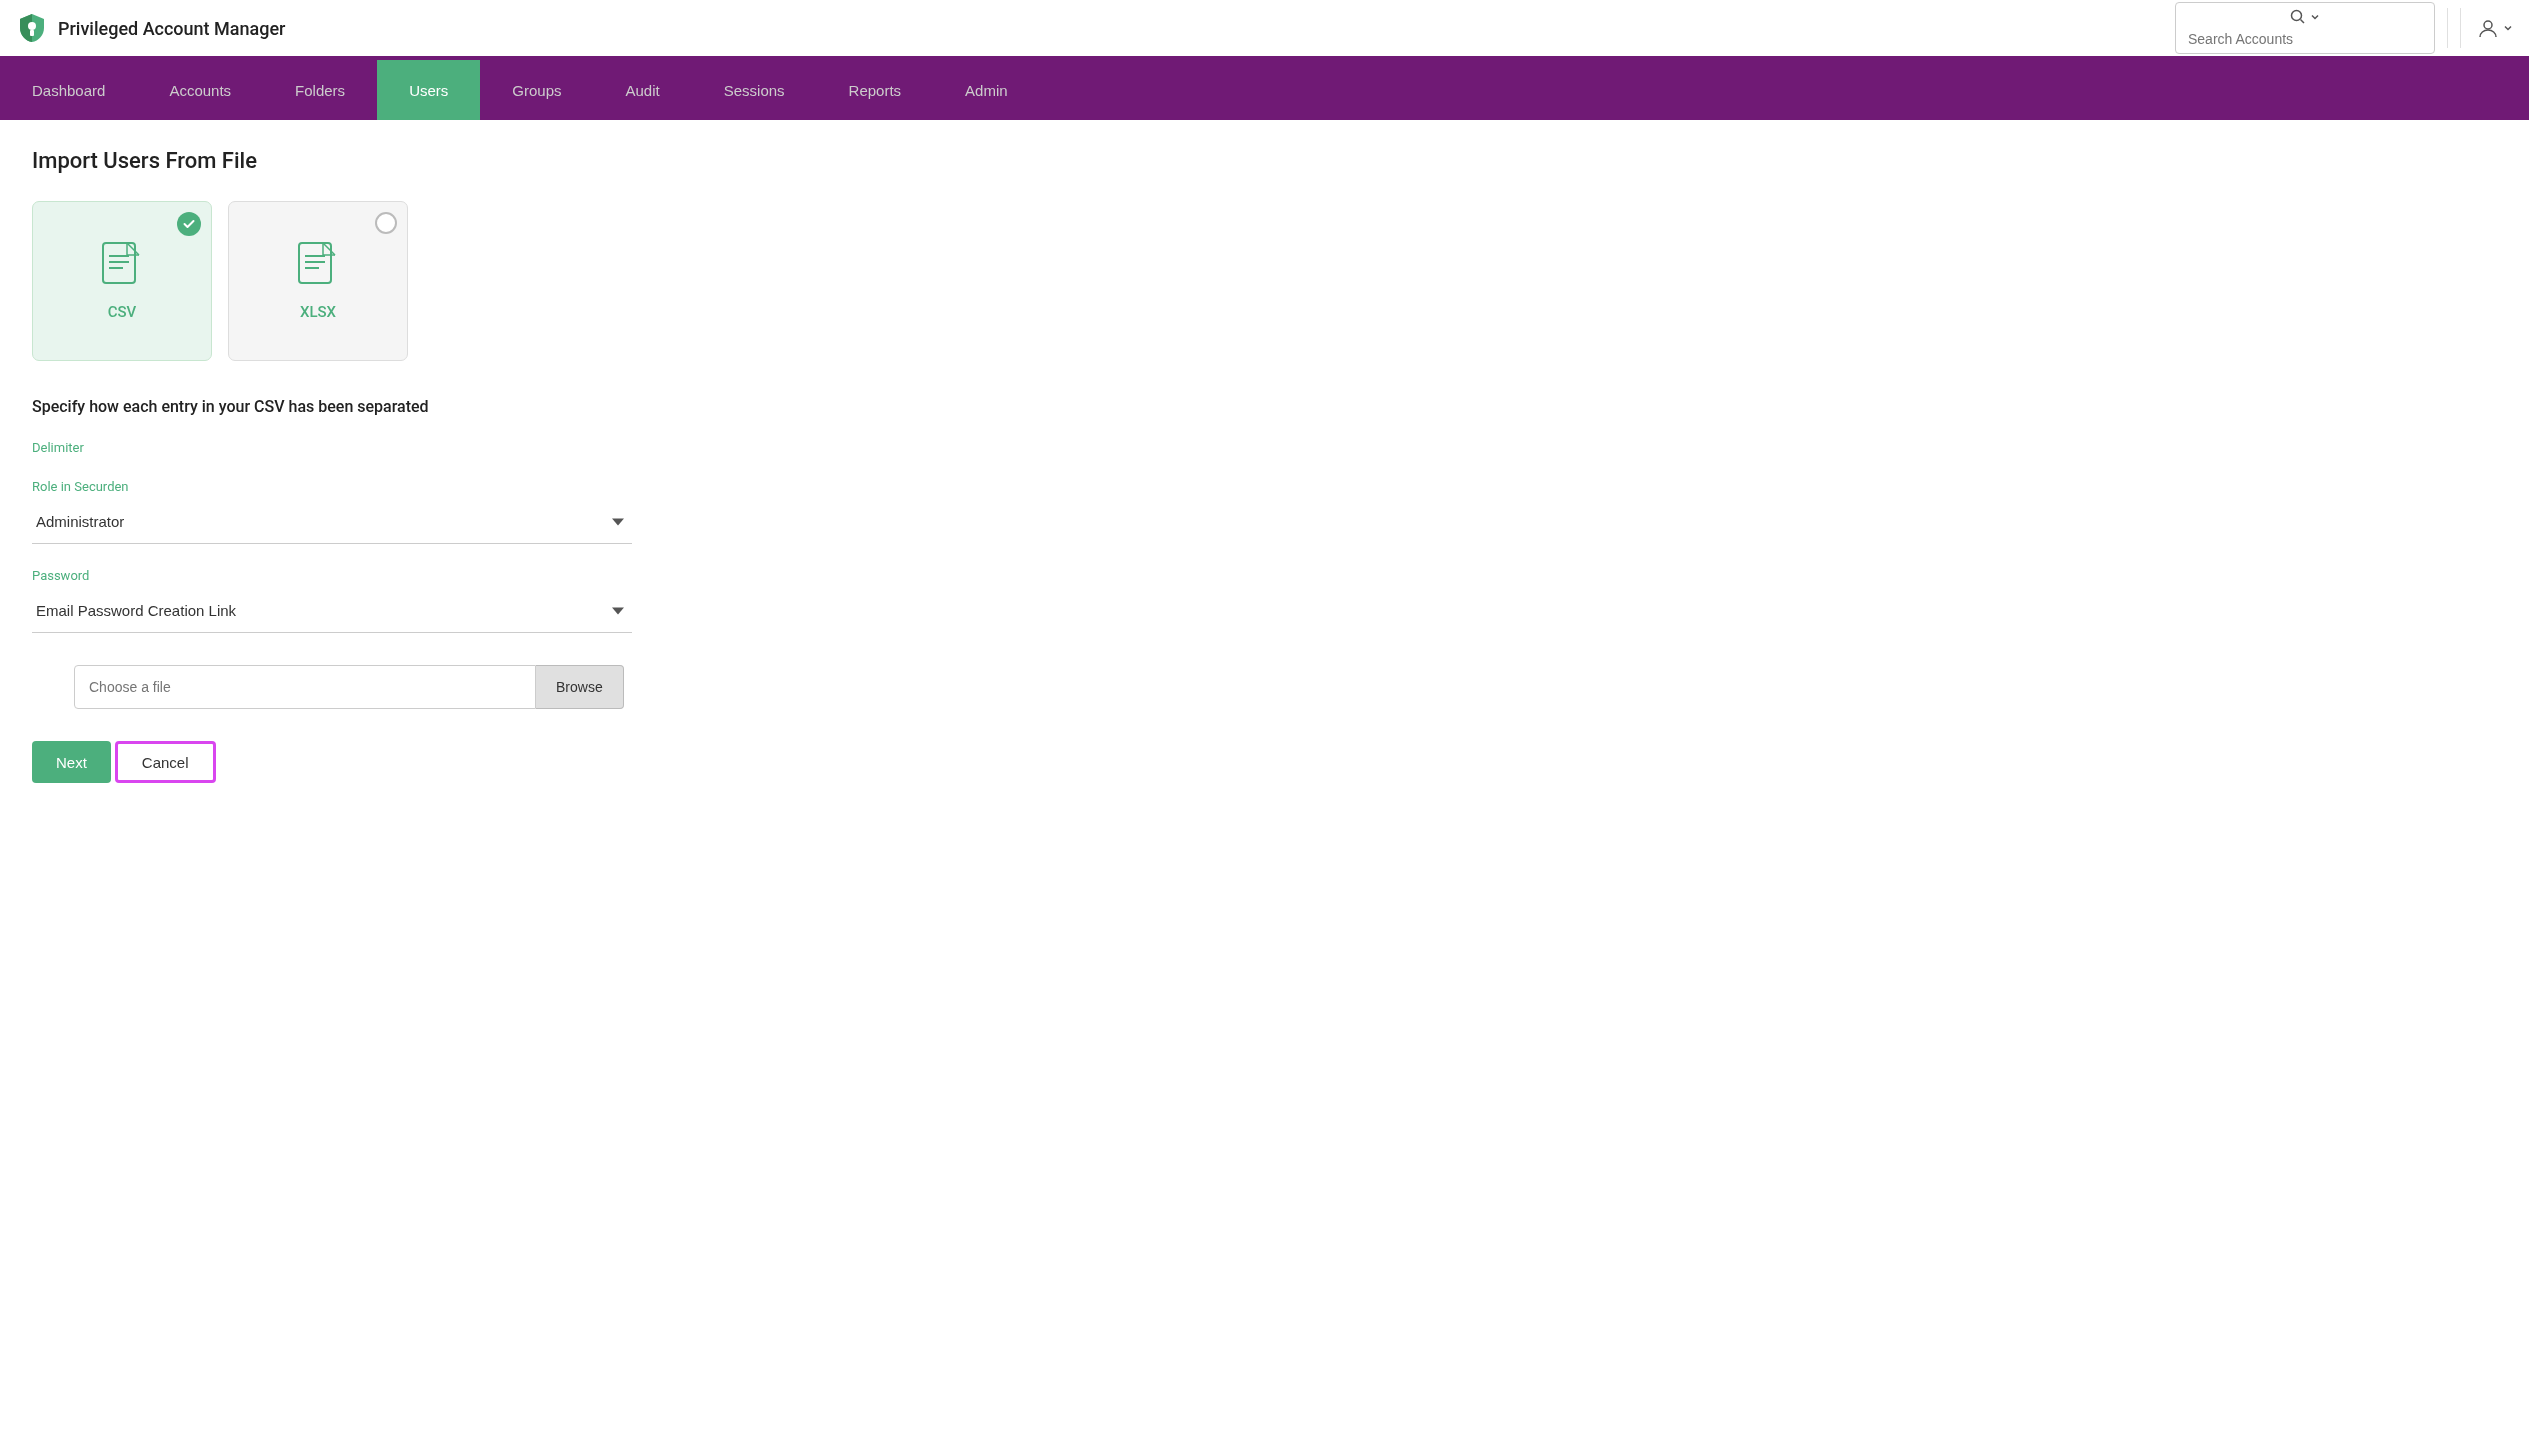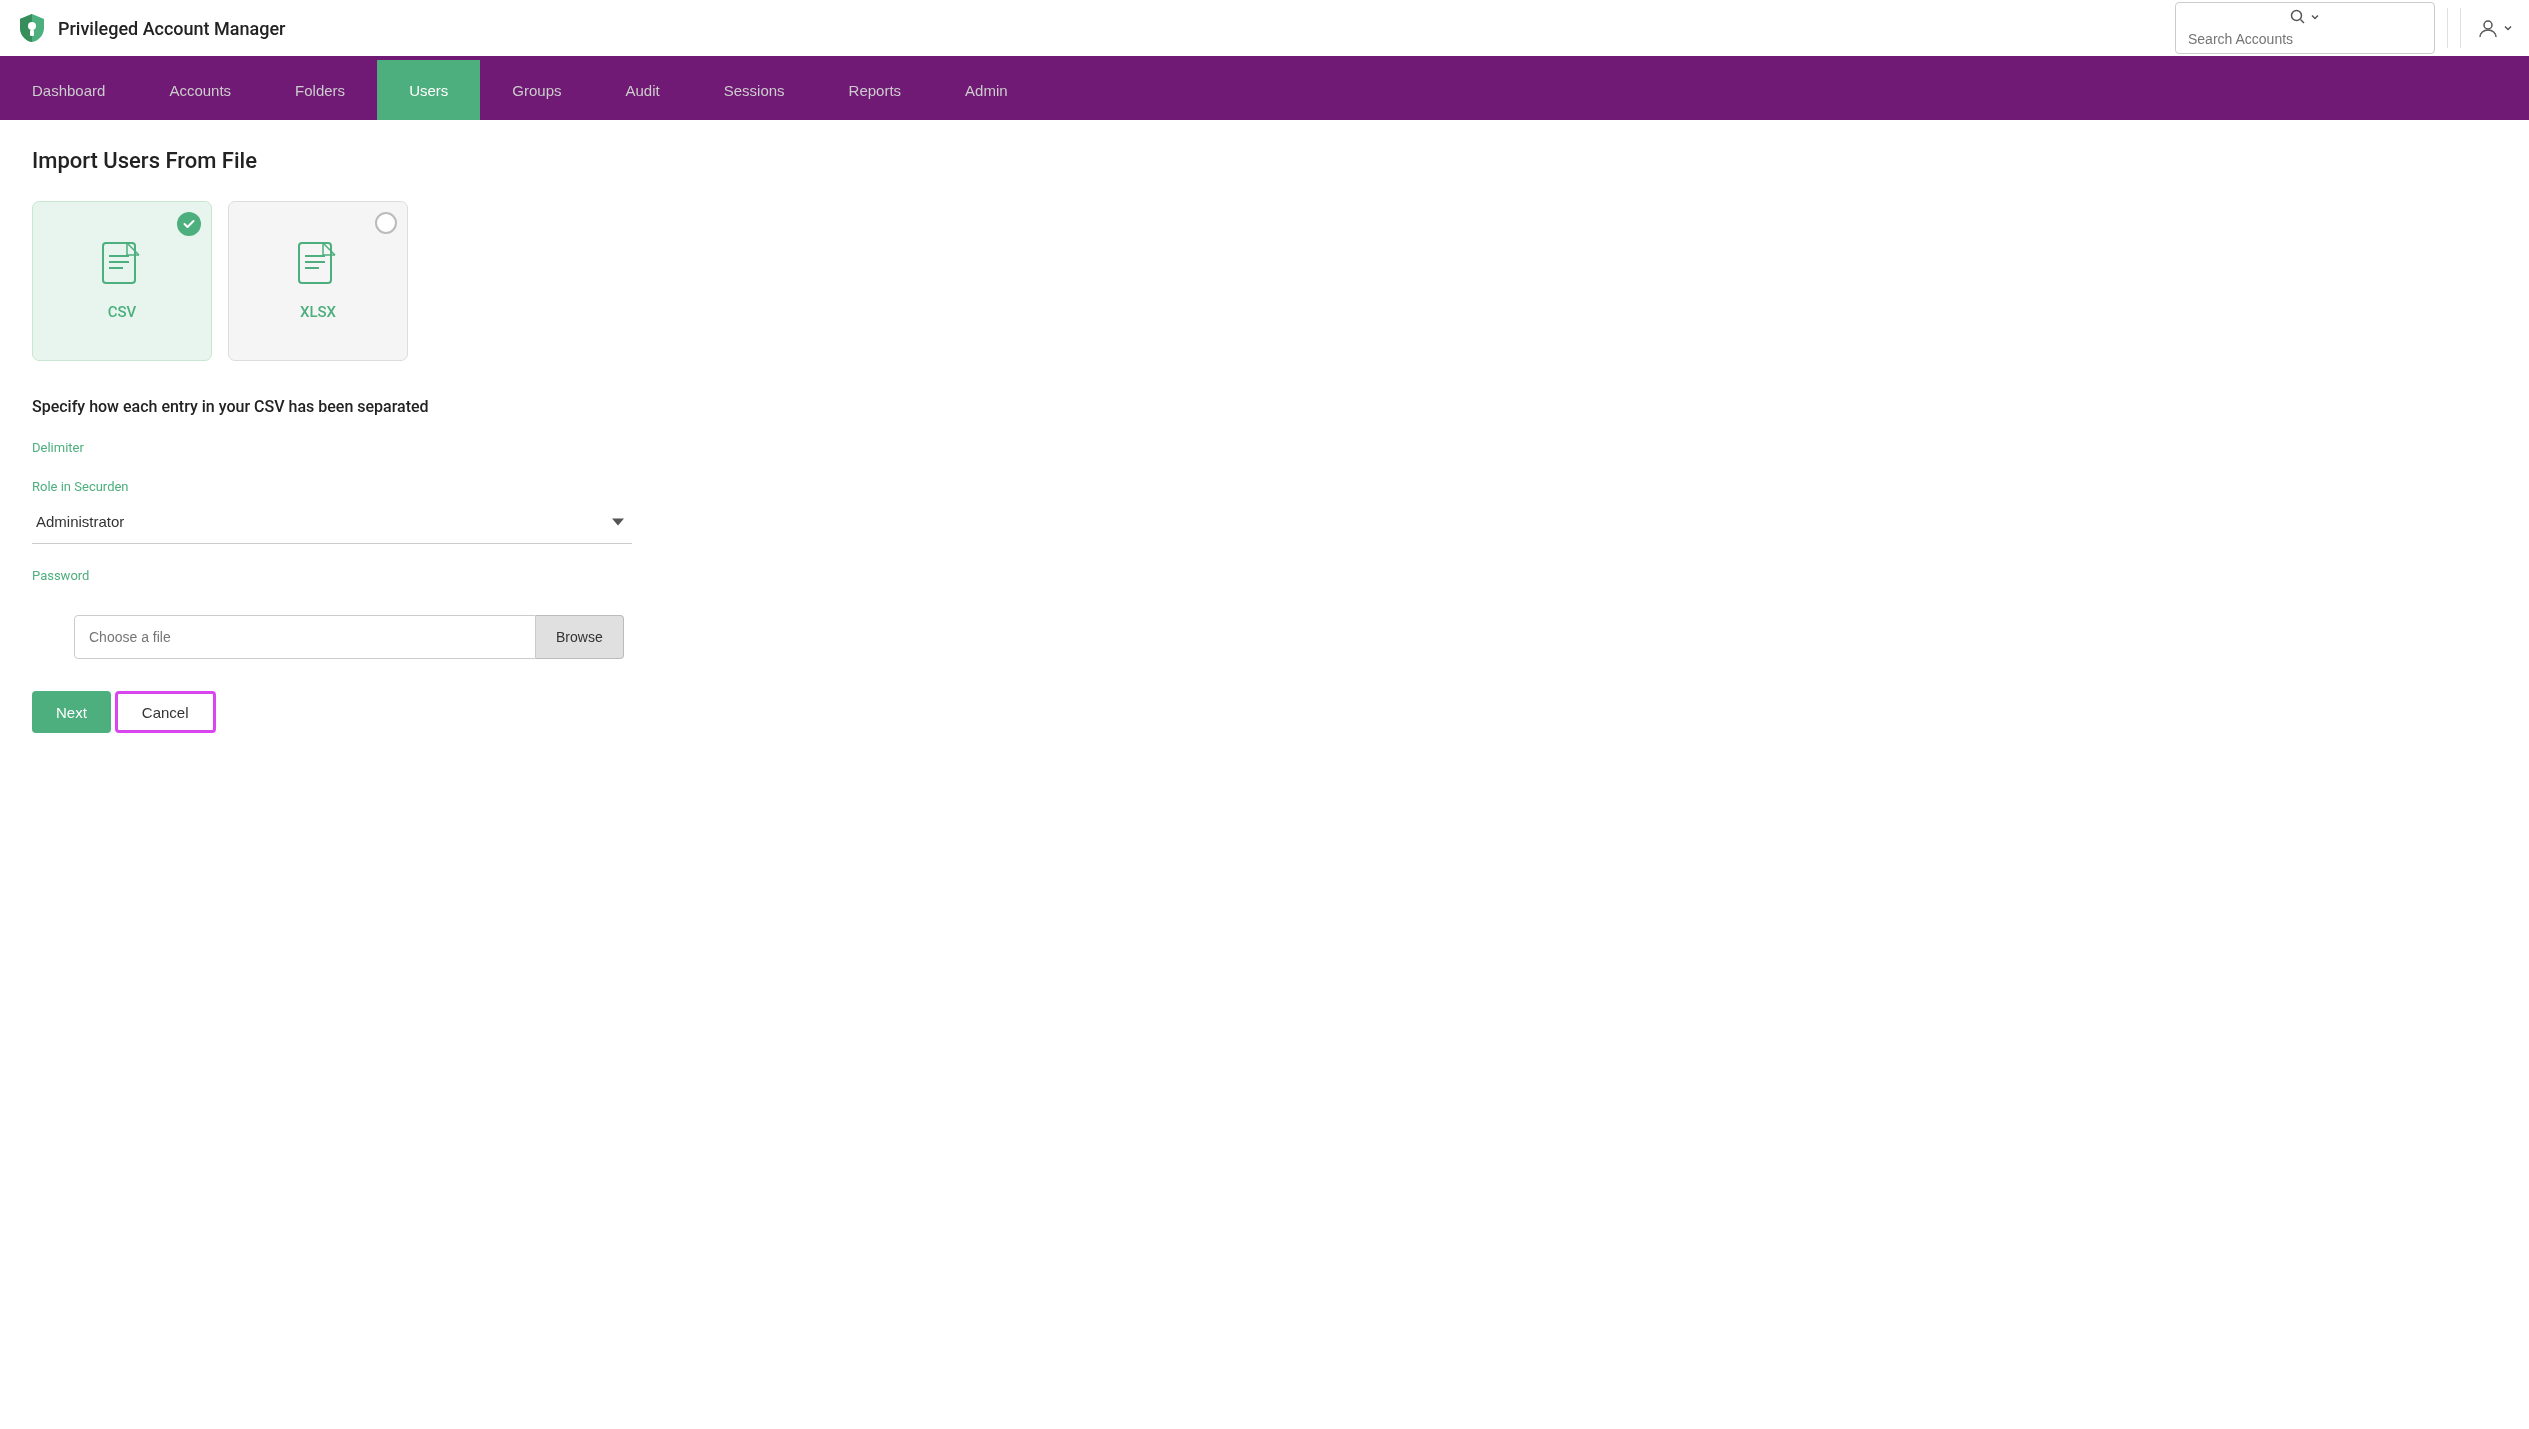--- a/index.html
+++ b/index.html
@@ -379,20 +379,27 @@
       <select class="form-select">
         <option>Administrator</option>
         <option>User</option>
         <option>Auditor</option>
       </select>
     </div>
   </div>
 
   <div class="form-group">
     <label class="form-label">Password</label>
+    <div class="select-wrapper">
+      <select class="form-select">
+        <option>Email Password Creation Link</option>
+        <option>Auto Generate Password</option>
+        <option>Manual Password</option>
+      </select>
+    </div>
   </div>
 
   <div class="file-input-area">
     <input type="text" class="file-text-input" placeholder="Choose a file" style="">
     <button class="browse-btn">Browse</button>
   </div>
 
   <div class="action-buttons">
     <button class="btn-next">Next</button>
     <button class="btn-cancel">Cancel</button>

